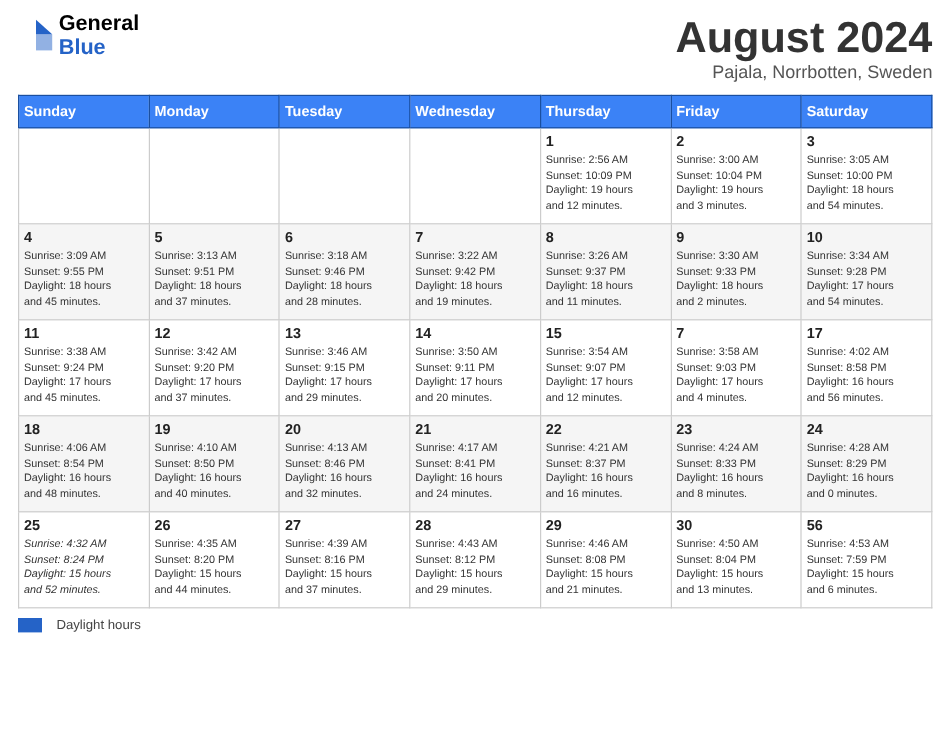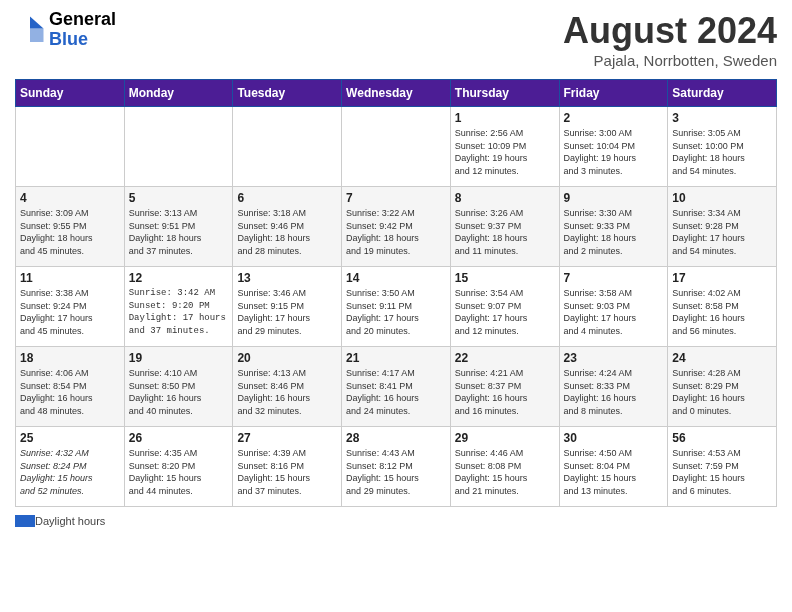--- a/index.html
+++ b/index.html
@@ -51,21 +51,21 @@
     .location-title {
       font-size: 15px;
       color: #555;
     }
     table {
       width: 100%;
       border-collapse: collapse;
       table-layout: fixed;
     }
     thead tr th {
-      background-color: #4c1d95;
+      background-color: #3b82f6;
       color: #fff;
       font-size: 12px;
       font-weight: bold;
       padding: 6px 4px;
       border: 1px solid #1a4fa0;
       text-align: left;
     }
     tbody tr td {
       border: 1px solid #ccc;
       vertical-align: top;
@@ -87,21 +87,21 @@
       font-size: 9px;
       line-height: 1.4;
       color: #333;
     }
     .empty-cell {
       background: #fff !important;
     }
     .legend-area {
       display: flex;
       align-items: center;
-      gap: 0;
+      gap: 12px;
       margin-top: 8px;
       font-size: 11px;
       color: #444;
     }
     .legend-box {
       width: 20px;
       height: 12px;
       background: #2563c7;
       display: inline-block;
     }
@@ -220,21 +220,21 @@
       <tr>
         <td>
           <div class="day-number">11</div>
           <div class="day-info" style="white-space: pre-line;">Sunrise: 3:38 AM
 Sunset: 9:24 PM
 Daylight: 17 hours
 and 45 minutes.</div>
         </td>
         <td>
           <div class="day-number">12</div>
-          <div class="day-info" style="white-space: pre-line; font-family: Liberation Mono, monospace;">Sunrise: 3:42 AM
+          <div class="day-info" style="white-space: pre-line;">Sunrise: 3:42 AM
 Sunset: 9:20 PM
 Daylight: 17 hours
 and 37 minutes.</div>
         </td>
         <td>
           <div class="day-number">13</div>
           <div class="day-info" style="white-space: pre-line;">Sunrise: 3:46 AM
 Sunset: 9:15 PM
 Daylight: 17 hours
 and 29 minutes.</div>

